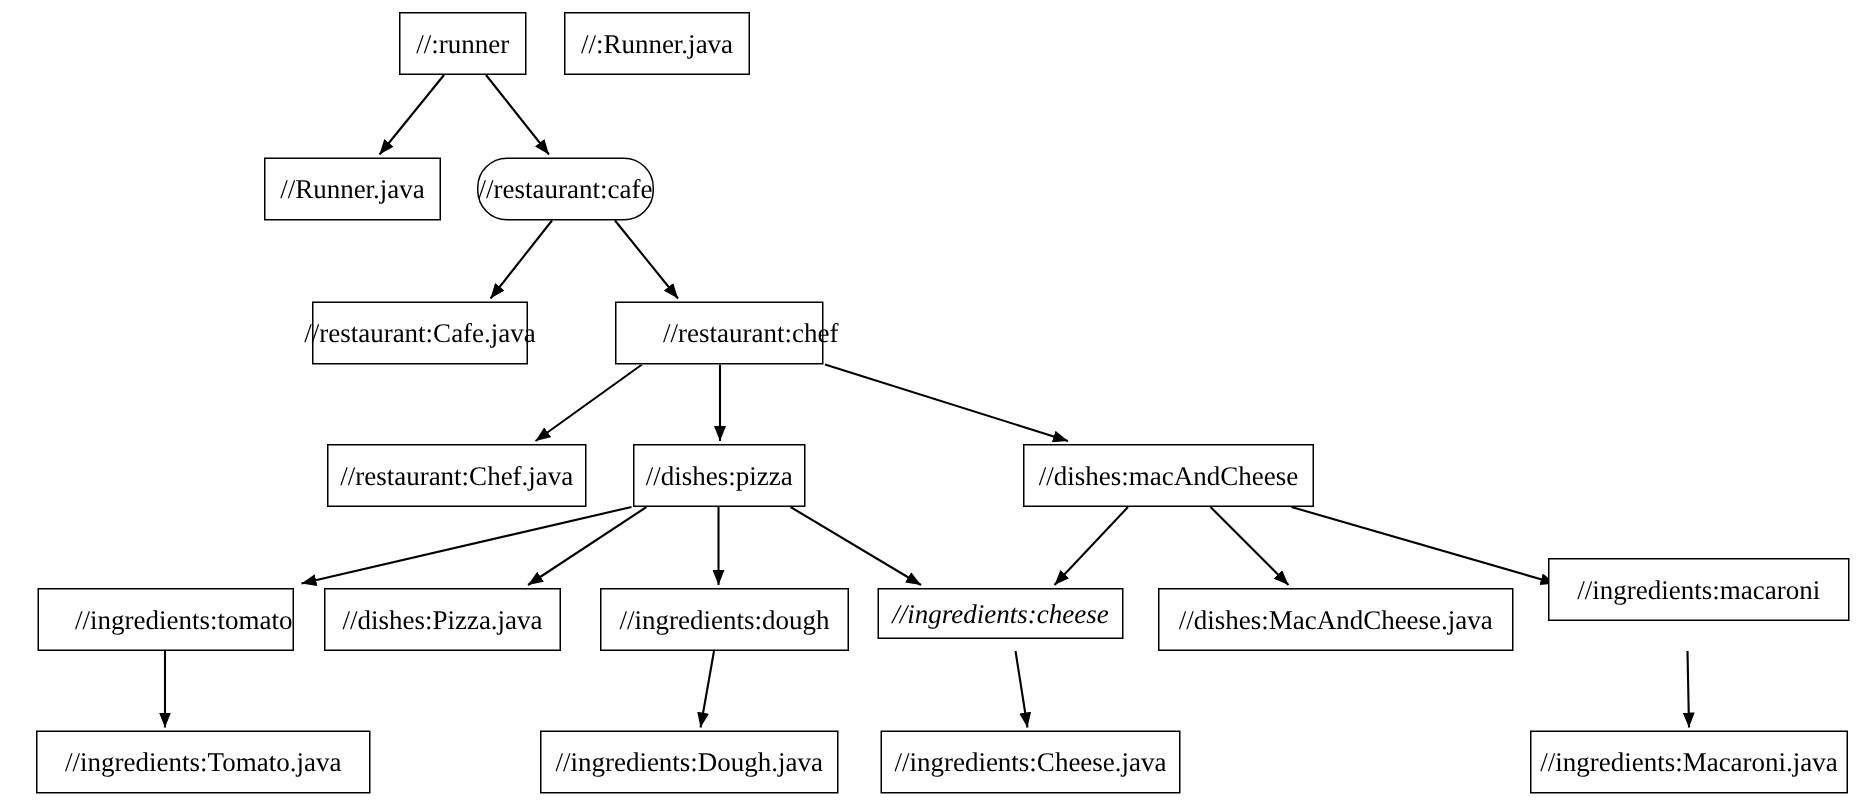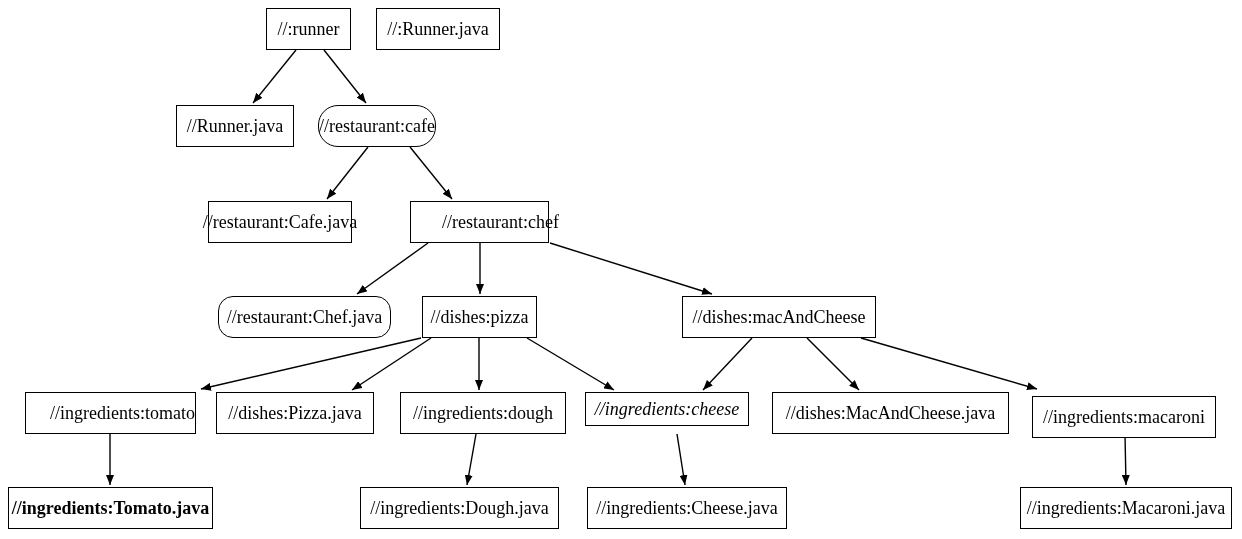--- a/index.html
+++ b/index.html
@@ -80,21 +80,21 @@
       </div>
       <div class="node" style="left: 318px; top: 105px; width: 118px; height: 42px; border-radius: 20px;">
         <span>//restaurant:cafe</span>
       </div>
       <div class="node" style="left: 208px; top: 201px; width: 144px; height: 42px;">
         <span>//restaurant:Cafe.java</span>
       </div>
       <div class="node" style="left: 410px; top: 201px; width: 139px; height: 42px; padding-left: 42px;">
         <span>//restaurant:chef</span>
       </div>
-      <div class="node" style="left: 218px; top: 296px; width: 173px; height: 42px; border-radius: 15px;">
+      <div class="node" style="left: 218px; top: 296px; width: 173px; height: 42px;">
         <span>//restaurant:Chef.java</span>
       </div>
       <div class="node" style="left: 422px; top: 296px; width: 115px; height: 42px;">
         <span>//dishes:pizza</span>
       </div>
       <div class="node" style="left: 682px; top: 296px; width: 194px; height: 42px;">
         <span>//dishes:macAndCheese</span>
       </div>
       <div class="node" style="left: 25px; top: 392px; width: 171px; height: 42px; justify-content: flex-end;">
         <span>//ingredients:tomato</span>
@@ -104,24 +104,24 @@
       </div>
       <div class="node" style="left: 400px; top: 392px; width: 166px; height: 42px; text-align: right;">
         <span>//ingredients:dough</span>
       </div>
       <div class="node" style="left: 585px; top: 392px; width: 164px; height: 34px; font-style: italic;">
         <span>//ingredients:cheese</span>
       </div>
       <div class="node" style="left: 772px; top: 392px; width: 237px; height: 42px;">
         <span>//dishes:MacAndCheese.java</span>
       </div>
-      <div class="node" style="left: 1032px; top: 396px; width: 184px; height: 42px;">
+      <div class="node" style="left: 1032px; top: 372px; width: 201px; height: 42px;">
         <span>//ingredients:macaroni</span>
       </div>
-      <div class="node" style="left: 8px; top: 487px; width: 205px; height: 42px; font-weight: bold;">
+      <div class="node" style="left: 24px; top: 487px; width: 223px; height: 42px;">
         <span>//ingredients:Tomato.java</span>
       </div>
       <div class="node" style="left: 360px; top: 487px; width: 199px; height: 42px;">
         <span>//ingredients:Dough.java</span>
       </div>
       <div class="node" style="left: 587px; top: 487px; width: 200px; height: 42px;">
         <span>//ingredients:Cheese.java</span>
       </div>
       <div class="node" style="left: 1020px; top: 487px; width: 212px; height: 42px;">
         <span>//ingredients:Macaroni.java</span>

